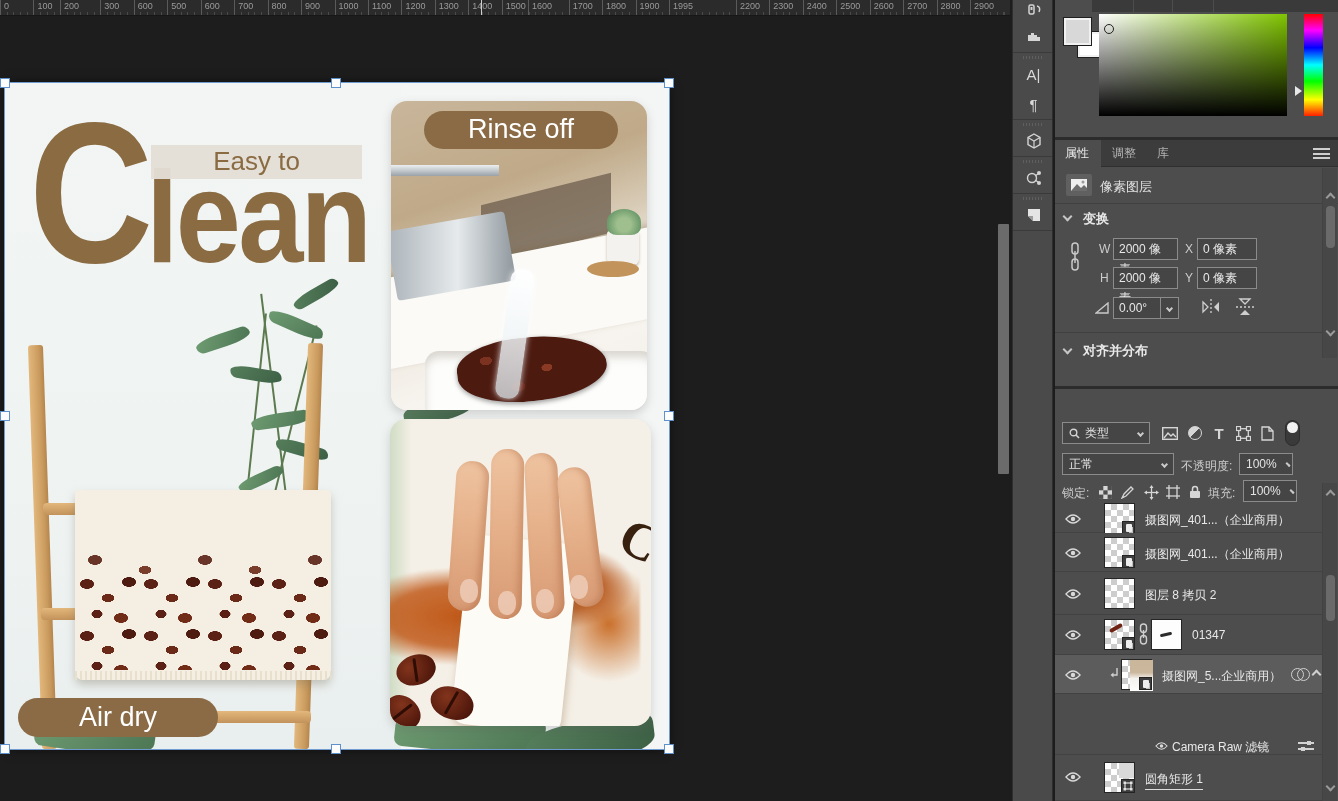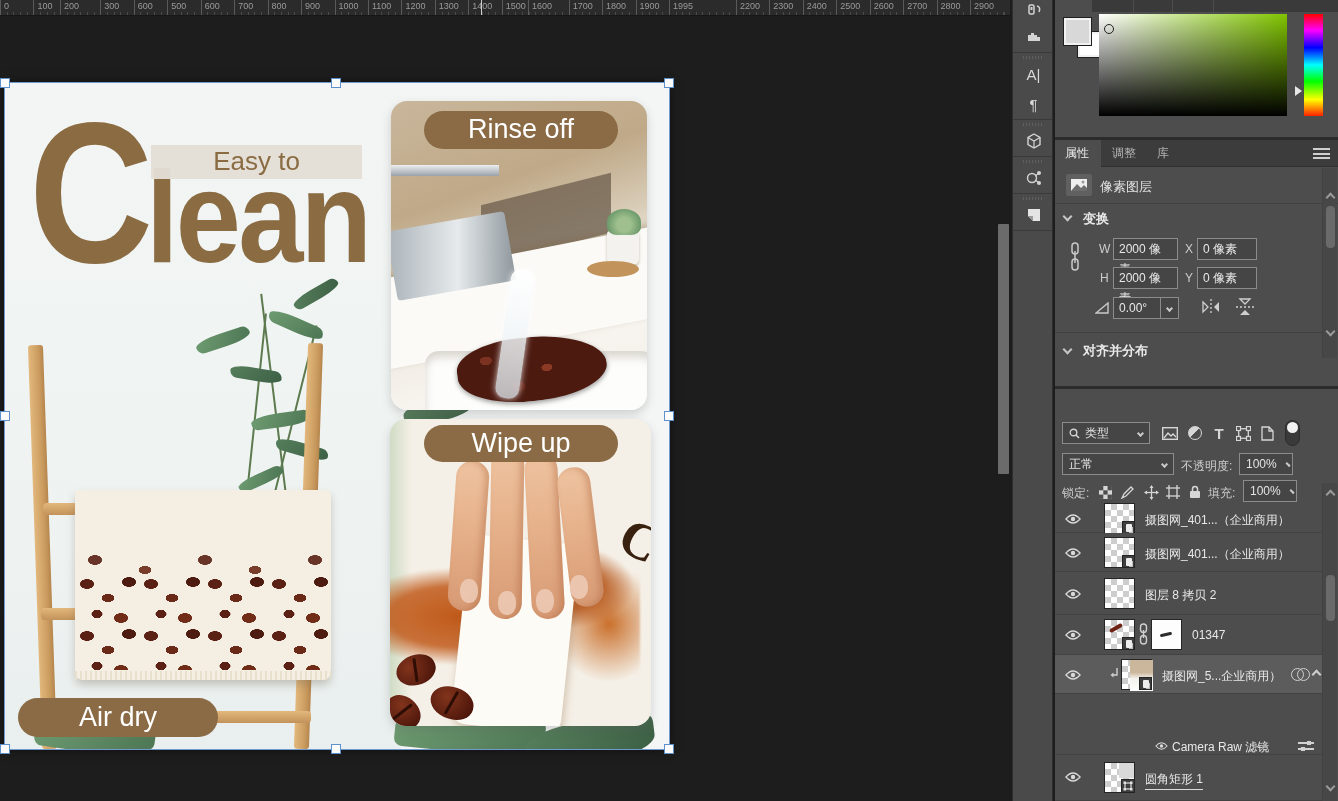--- a/index.html
+++ b/index.html
@@ -349,21 +349,20 @@
         <div class="finger" style="left:174px;top:48px;transform:rotate(-7deg);height:140px;"></div>
         <div class="nail" style="left:70px;top:160px;"></div>
         <div class="nail" style="left:108px;top:172px;"></div>
         <div class="nail" style="left:146px;top:170px;"></div>
         <div class="nail" style="left:180px;top:156px;"></div>
         <div class="wipe-letter">C</div>
         <div class="bean" style="left:6px;top:236px;width:40px;height:30px;transform:rotate(-20deg);"></div>
         <div class="bean" style="left:40px;top:268px;width:44px;height:32px;transform:rotate(18deg);"></div>
         <div class="bean" style="left:-6px;top:278px;width:38px;height:30px;transform:rotate(40deg);"></div>
       </div>
-      <div class="pill pill-wipe">Wipe up</div>
 
       <div class="pill pill-air">Air dry</div>
     </div>
 
     <div class="sel-border"></div>
     <div class="handle" style="left:0;top:62px;"></div>
     <div class="handle" style="left:331px;top:62px;"></div>
     <div class="handle" style="left:664px;top:62px;"></div>
     <div class="handle" style="left:0;top:395px;"></div>
     <div class="handle" style="left:664px;top:395px;"></div>

